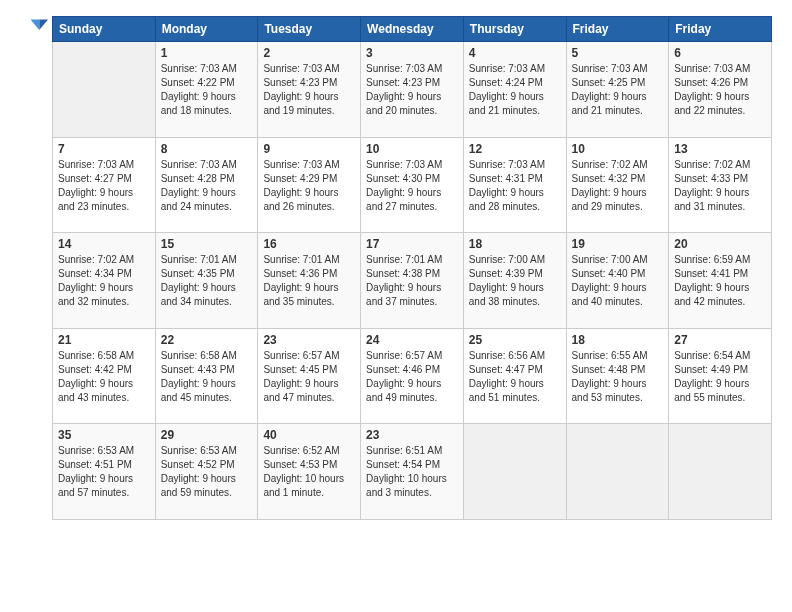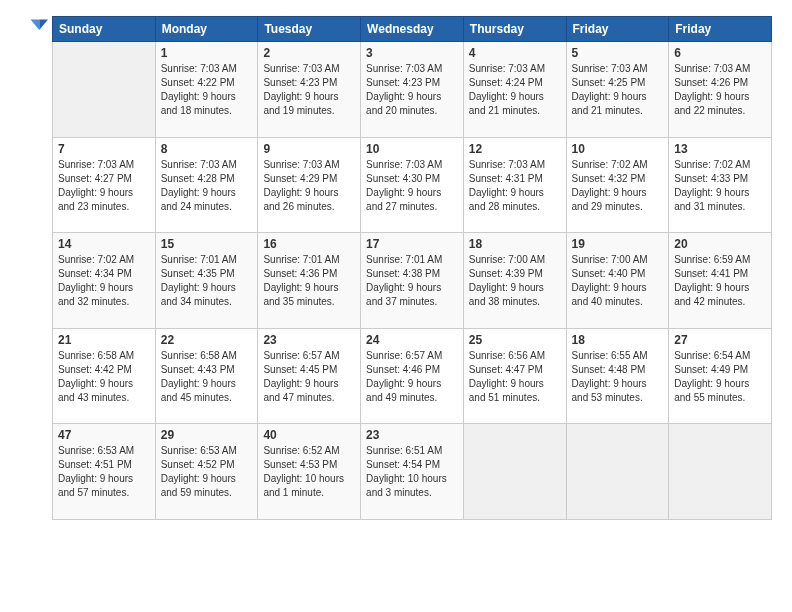--- a/index.html
+++ b/index.html
@@ -242,21 +242,21 @@
             <div class="day-number">18</div>
             <div class="day-detail">Sunrise: 6:55 AM<br>Sunset: 4:48 PM<br>Daylight: 9 hours and 53 minutes.</div>
           </td>
           <td>
             <div class="day-number">27</div>
             <div class="day-detail">Sunrise: 6:54 AM<br>Sunset: 4:49 PM<br>Daylight: 9 hours and 55 minutes.</div>
           </td>
         </tr>
         <tr>
           <td>
-            <div class="day-number">47</div>
+            <div class="day-number">35</div>
             <div class="day-detail">Sunrise: 6:53 AM<br>Sunset: 4:51 PM<br>Daylight: 9 hours and 57 minutes.</div>
           </td>
           <td>
             <div class="day-number">29</div>
             <div class="day-detail">Sunrise: 6:53 AM<br>Sunset: 4:52 PM<br>Daylight: 9 hours and 59 minutes.</div>
           </td>
           <td>
             <div class="day-number">40</div>
             <div class="day-detail">Sunrise: 6:52 AM<br>Sunset: 4:53 PM<br>Daylight: 10 hours and 1 minute.</div>
           </td>

